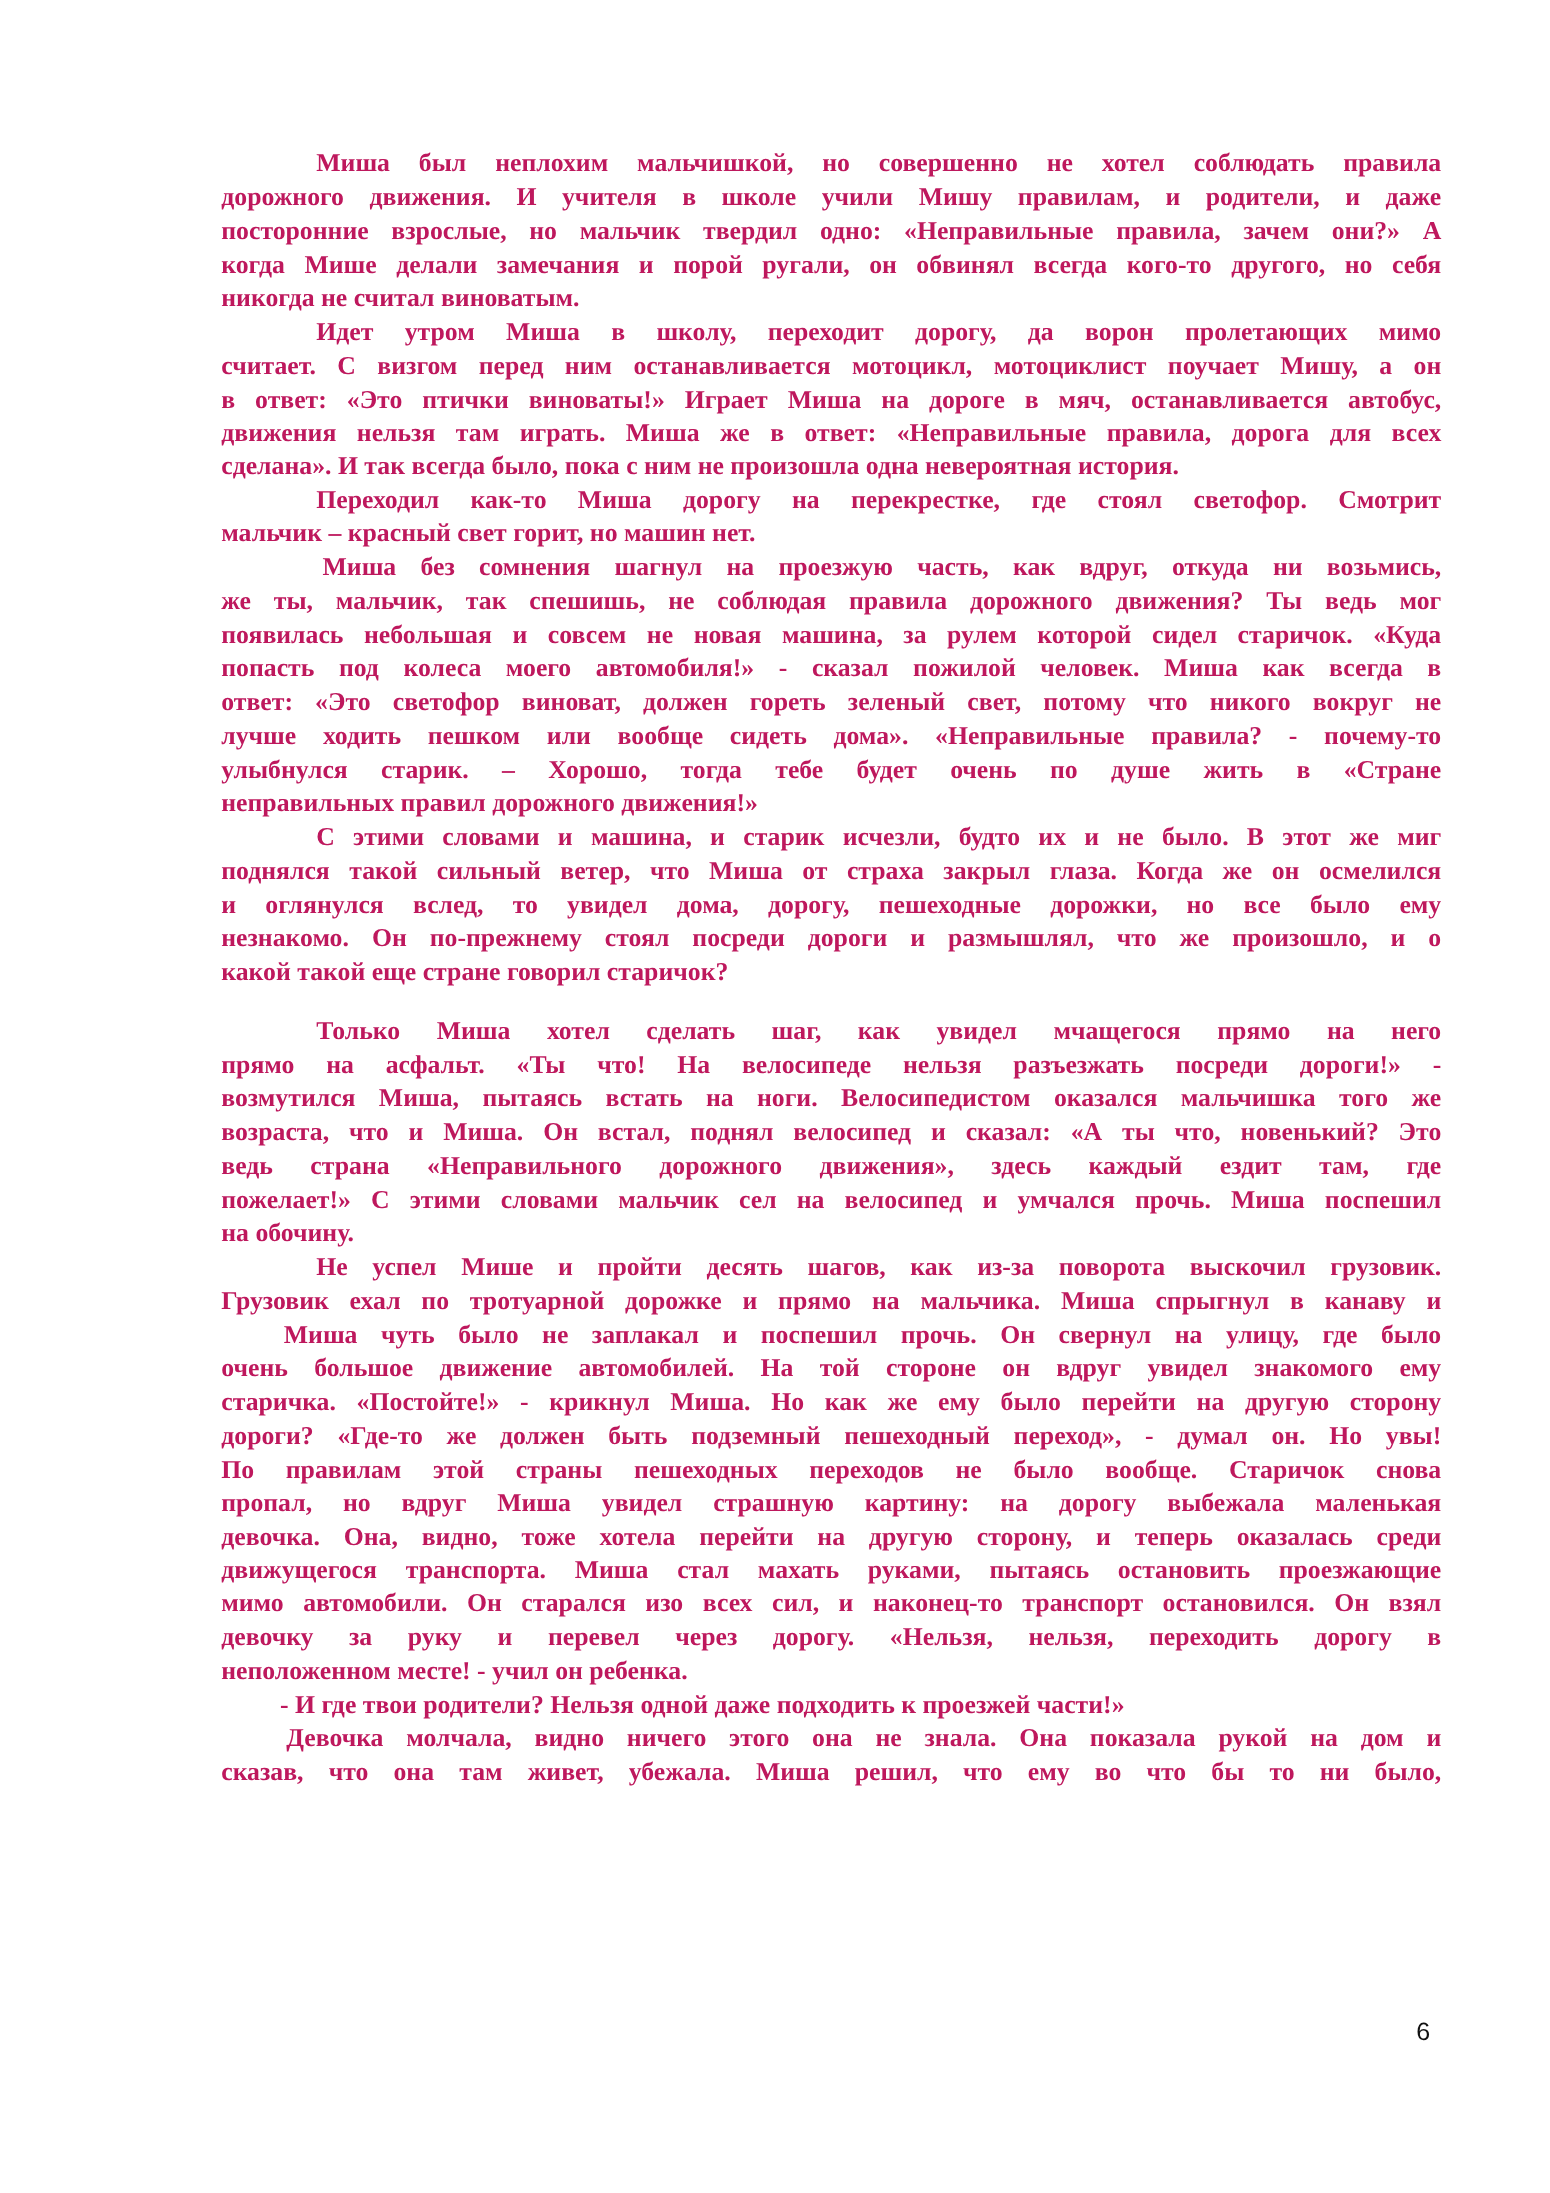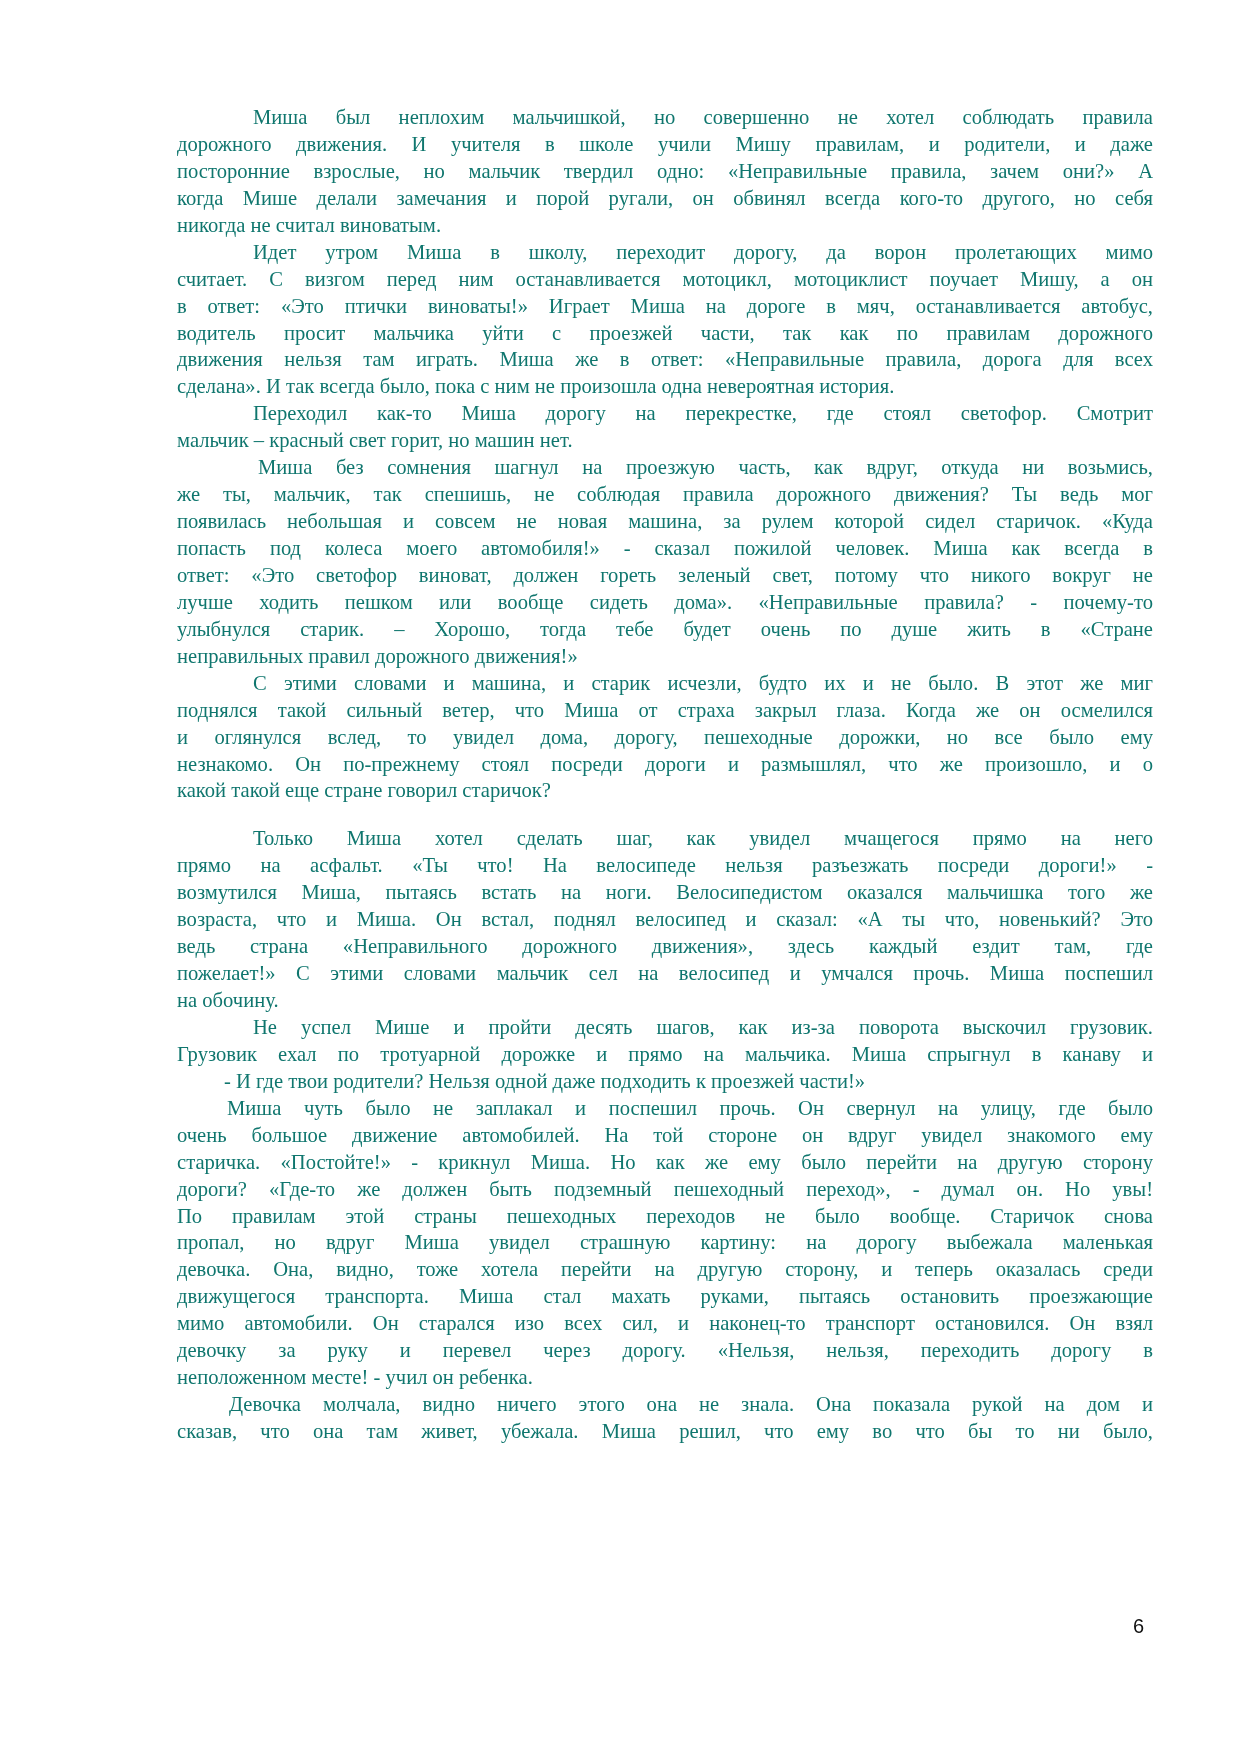--- a/index.html
+++ b/index.html
@@ -1,20 +1,20 @@
 <!DOCTYPE html>
 <html><head>
 <meta charset="utf-8">
 <style>
   html, body { margin: 0; padding: 0; background: #ffffff; }
   body { width: 1240px; height: 1754px; position: relative; overflow: hidden; }
   .page {
-    position: absolute; left: 177px; top: 104px; width: 976px;
+    position: absolute; left: 177px; top: 118px; width: 976px;
     font-family: "Liberation Serif", "DejaVu Serif", serif;
-    font-size: 20.6px; line-height: 26.95px; color: #0f766e;
+    font-size: 20.6px; line-height: 26.95px; color: #be185d; font-weight: bold;
   }
   .line {
     display: block; white-space: nowrap; text-align: justify;
     text-align-last: justify; height: 26.95px; overflow: visible;
   }
   .line.last { text-align-last: left; }
   .para { display: block; }
   .page-number {
     position: absolute; left: 1133px; top: 1615px;
     font-family: "Liberation Sans", "DejaVu Sans", sans-serif;
@@ -29,21 +29,20 @@
       <span class="line" style="padding-left: 76px; box-sizing: border-box;">Миша был неплохим мальчишкой, но совершенно не хотел соблюдать правила</span>
       <span class="line">дорожного движения. И учителя в школе учили Мишу правилам, и родители, и даже</span>
       <span class="line">посторонние взрослые, но мальчик твердил одно: «Неправильные правила, зачем они?» А</span>
       <span class="line">когда Мише делали замечания и порой ругали, он обвинял всегда кого-то другого, но себя</span>
       <span class="line last">никогда не считал виноватым.</span>
     </div>
     <div class="para">
       <span class="line" style="padding-left: 76px; box-sizing: border-box;">Идет утром Миша в школу, переходит дорогу, да ворон пролетающих мимо</span>
       <span class="line">считает. С визгом перед ним останавливается мотоцикл, мотоциклист поучает Мишу, а он</span>
       <span class="line">в ответ: «Это птички виноваты!» Играет Миша на дороге в мяч, останавливается автобус,</span>
-      <span class="line">водитель просит мальчика уйти с проезжей части, так как по правилам дорожного</span>
       <span class="line">движения нельзя там играть. Миша же в ответ: «Неправильные правила, дорога для всех</span>
       <span class="line last">сделана».  И так всегда было, пока с ним не произошла одна невероятная история.</span>
     </div>
     <div class="para">
       <span class="line" style="padding-left: 76px; box-sizing: border-box;">Переходил как-то Миша дорогу на перекрестке, где стоял светофор. Смотрит</span>
       <span class="line last">мальчик – красный свет горит, но машин нет.</span>
     </div>
     <div class="para">
       <span class="line" style="padding-left: 81px; box-sizing: border-box;">Миша без сомнения шагнул на проезжую часть, как вдруг, откуда ни возьмись,</span>
       <span class="line">же ты, мальчик, так спешишь, не соблюдая правила дорожного движения? Ты ведь мог</span>
@@ -68,33 +67,33 @@
       <span class="line">возраста, что и Миша. Он встал, поднял велосипед и сказал: «А ты что, новенький? Это</span>
       <span class="line">ведь страна «Неправильного дорожного движения», здесь каждый ездит там, где</span>
       <span class="line">пожелает!» С этими словами мальчик сел на велосипед и умчался прочь. Миша поспешил</span>
       <span class="line last">на обочину.</span>
     </div>
     <div class="para">
       <span class="line" style="padding-left: 76px; box-sizing: border-box;">Не успел Мише и пройти десять шагов, как из-за поворота выскочил грузовик.</span>
       <span class="line">Грузовик ехал по тротуарной дорожке и прямо на мальчика. Миша спрыгнул в канаву и</span>
     </div>
     <div class="para">
-      <span class="line last" style="padding-left: 47px; box-sizing: border-box;">- И где твои родители? Нельзя одной даже подходить к проезжей части!»</span>
-    </div>
-    <div class="para">
       <span class="line" style="padding-left: 50px; box-sizing: border-box;">Миша чуть было не заплакал и поспешил прочь. Он свернул на улицу, где было</span>
       <span class="line">очень большое движение автомобилей. На той стороне он вдруг увидел знакомого ему</span>
       <span class="line">старичка. «Постойте!» - крикнул Миша. Но как же ему было перейти на другую сторону</span>
       <span class="line">дороги? «Где-то же должен быть подземный пешеходный переход», - думал он. Но увы!</span>
       <span class="line">По правилам этой страны пешеходных переходов не было вообще. Старичок снова</span>
       <span class="line">пропал, но вдруг Миша увидел страшную картину: на дорогу выбежала маленькая</span>
       <span class="line">девочка. Она, видно, тоже хотела перейти на другую сторону, и теперь оказалась среди</span>
       <span class="line">движущегося транспорта. Миша стал махать руками, пытаясь остановить проезжающие</span>
       <span class="line">мимо автомобили. Он старался изо всех сил, и наконец-то транспорт остановился. Он взял</span>
       <span class="line">девочку за руку и перевел через дорогу. «Нельзя, нельзя, переходить дорогу в</span>
       <span class="line last">неположенном месте! - учил он  ребенка.</span>
     </div>
     <div class="para">
+      <span class="line last" style="padding-left: 47px; box-sizing: border-box;">- И где твои родители? Нельзя одной даже подходить к проезжей части!»</span>
+    </div>
+    <div class="para">
       <span class="line" style="padding-left: 52px; box-sizing: border-box;">Девочка молчала, видно ничего этого она не знала. Она показала рукой на дом и</span>
       <span class="line">сказав, что она там живет, убежала. Миша решил, что ему во что бы то ни было,</span>
     </div>
   </div>
 <div class="page-number">6</div>
 
 </body></html>

